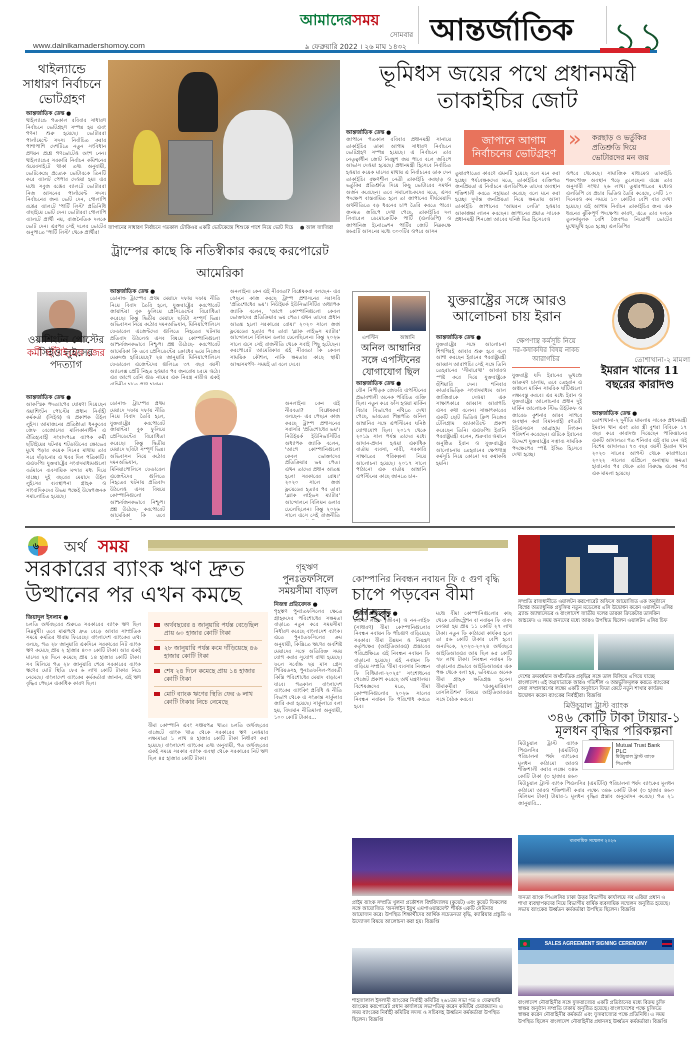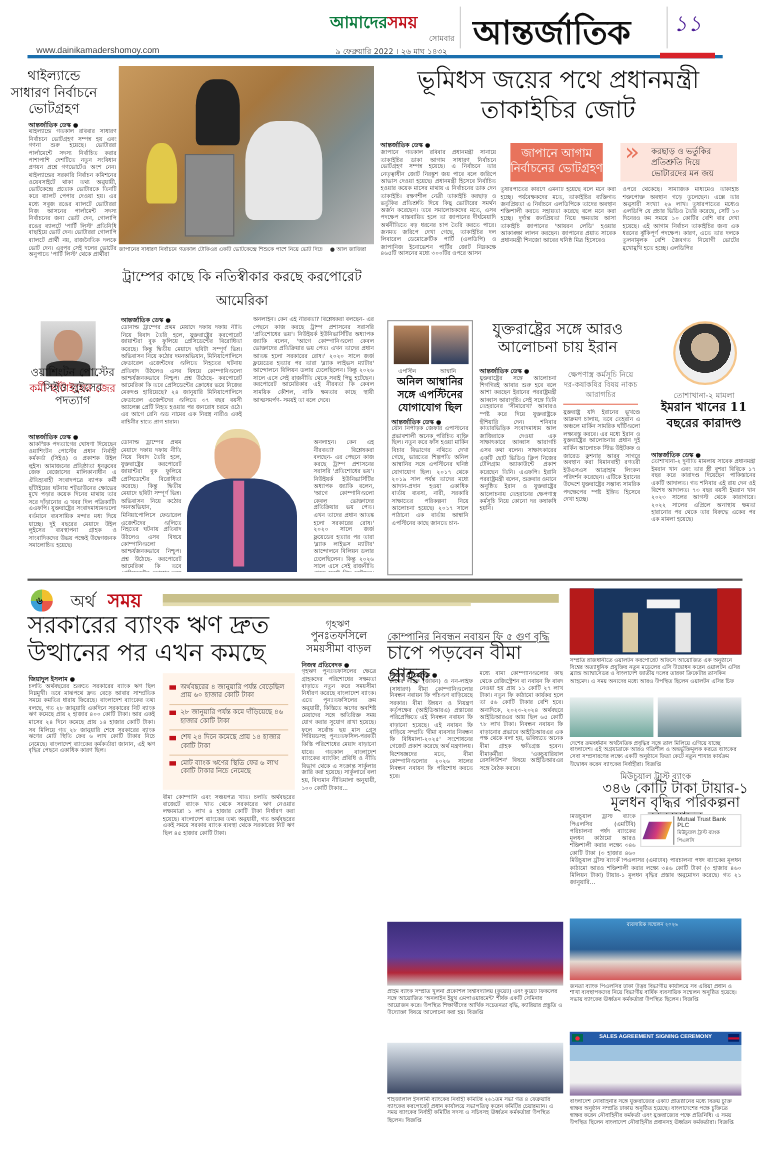--- a/index.html
+++ b/index.html
@@ -8,21 +8,21 @@
   .abs { position: absolute; }
 
   
   .mast-url { left: 33px; top: 41px; font-size: 8px; color: #444; font-family: "Liberation Sans", sans-serif; }
   .mast-logo { left: 300px; top: 8px; font-size: 15px; font-weight: bold; color: #0a7a3c; }
   .mast-logo .red { color: #c0101a; }
   .mast-day { left: 390px; top: 29px; font-size: 7px; color: #555; }
   .mast-date { left: 305px; top: 41px; font-size: 7px; color: #444; }
   .mast-sep { width: 1px; height: 38px; background: #ccc; }
   .mast-section { left: 430px; top: 6px; font-size: 30px; font-weight: bold; color: #111; }
-  .mast-page { left: 612px; top: 6px; font-size: 20px; color: #4c1d95; font-style: italic; }
+  .mast-page { left: 612px; top: 6px; font-size: 40px; color: #14532d; }
   .mast-rule { left: 25px; top: 50px; width: 632px; height: 3px; background: #1a6fae; }
   .mast-red { left: 600px; top: 48px; width: 50px; height: 5px; background: #d8222a; }
 
   
   .body-text { font-size: 5.2px; line-height: 6.6px; color: #333; text-align: justify; overflow: hidden; }
   .byline { font-size: 5.5px; font-weight: bold; color: #111; }
   .hl { color: #111; text-align: center; font-family: "DejaVu Serif", serif; }
   .caption { font-size: 5px; color: #333; line-height: 6.2px; overflow: hidden; }
 
   .photo { background: linear-gradient(135deg,#c99a5e,#a6773f 40%,#7e8b8c 70%,#b8b8b8); }
@@ -50,37 +50,37 @@
 <div class="abs mast-logo"><span>আমাদের</span><span class="red">সময়</span></div>
 <div class="abs mast-day">সোমবার</div>
 <div class="abs mast-date">৯ ফেব্রুয়ারি 2022 । ২৬ মাঘ ১৪৩২</div>
 <div class="abs mast-sep" style="left:418px;top:6px;"></div>
 <div class="abs mast-section">আন্তর্জাতিক</div>
 <div class="abs mast-sep" style="left:606px;top:6px;"></div>
 <div class="abs mast-page">১১</div>
 <div class="abs mast-rule"></div>
 <div class="abs mast-red"></div>
 
-<div class="abs hl" style="left:9px;top:62px;width:80px;font-size:12px;line-height:15px;">থাইল্যান্ডে সাধারণ নির্বাচনে ভোটগ্রহণ</div>
+<div class="abs hl" style="left:22px;top:62px;width:80px;font-size:12px;line-height:15px;">থাইল্যান্ডে সাধারণ নির্বাচনে ভোটগ্রহণ</div>
 <div class="abs byline" style="left:26px;top:110px;">আন্তর্জাতিক ডেস্ক ●</div>
 <div class="abs body-text" style="left:26px;top:117px;width:80px;height:168px;">থাইল্যান্ডে গতকাল রবিবার সাধারণ নির্বাচনে ভোটগ্রহণ সম্পন্ন হয় এবং গণনা শুরু হয়েছে। ভোটাররা পার্লামেন্টে সদস্য নির্বাচিত করার পাশাপাশি দেশটিতে নতুন সংবিধান প্রণয়ন প্রশ্নে গণভোটেও অংশ নেন। থাইল্যান্ডের সরকারি নির্বাচন কমিশনের ওয়েবসাইটে থাকা তথ্য অনুযায়ী, ভোটকেন্দ্রে প্রত্যেক ভোটারকে তিনটি করে ব্যালট পেপার দেওয়া হয়। এর মধ্যে সবুজ রঙের ব্যালটে ভোটাররা নিজ আসনের পার্লামেন্ট সদস্য নির্বাচনের জন্য ভোট দেন, গোলাপি রঙের ব্যালটে 'পার্টি লিস্ট' প্রতিনিধি বাছাইয়ে ভোট দেন। ভোটাররা গোলাপি ব্যালটে প্রার্থী নয়, রাজনৈতিক দলকে ভোট দেন। এরপর সেই দলের ভোটের অনুপাতে 'পার্টি লিস্ট' থেকে প্রার্থীরা</div>
 
 <div class="abs photo" style="left:108px;top:60px;width:232px;height:162px;">
   <div style="position:absolute;left:60px;top:80px;width:45px;height:75px;background:#8a8a8a;border:1px solid #666;"></div>
   <div style="position:absolute;left:115px;top:50px;width:70px;height:90px;background:#e6e6e6;border-radius:40% 40% 10% 10%;"></div>
   <div style="position:absolute;left:70px;top:12px;width:40px;height:60px;background:#222;border-radius:40% 40% 10% 10%;"></div>
   <div style="position:absolute;left:25px;top:70px;width:28px;height:55px;background:#e2c94a;border-radius:45% 45% 10% 10%;"></div>
 </div>
 <div class="abs caption" style="left:108px;top:224px;width:185px;height:7px;white-space:nowrap;">জাপানের সাধারণ নির্বাচনে গতকাল টোকিওর একটি ভোটকেন্দ্রে শিশুকে পাশে নিয়ে ভোট দিচ্ছেন এক মা</div>
 <div class="abs caption" style="left:300px;top:224px;">● আল জাজিরা</div>
 
 <div class="abs hl" style="left:345px;top:60px;width:325px;font-size:22px;line-height:27px;">ভূমিধস জয়ের পথে প্রধানমন্ত্রী তাকাইচির জোট</div>
 <div class="abs byline" style="left:346px;top:129px;">আন্তর্জাতিক ডেস্ক ●</div>
 <div class="abs body-text" style="left:346px;top:136px;width:105px;height:102px;">জাপানে গতকাল রবিবার প্রধানমন্ত্রী সানায়ে তাকাইচির ডাকা আগাম সাধারণ নির্বাচনে ভোটগ্রহণ সম্পন্ন হয়েছে। এ নির্বাচনে তার নেতৃত্বাধীন জোট নিরঙ্কুশ জয় পাবে বলে জরিপে আভাস দেওয়া হয়েছে। প্রধানমন্ত্রী হিসেবে নির্বাচিত হওয়ার কয়েক মাসের মাথায় এ নির্বাচনের ডাক দেন তাকাইচি। রক্ষণশীল নেত্রী তাকাইচি করছাড় ও ভর্তুকির প্রতিশ্রুতি দিয়ে কিছু ভোটারের সমর্থন অর্জন করেছেন। তবে সমালোচকদের মতে, এসব পদক্ষেপ বাস্তবায়িত হলে তা জাপানের দীর্ঘমেয়াদি অর্থনীতিতে বড় ধরনের চাপ তৈরি করতে পারে। জনমত জরিপে দেখা গেছে, তাকাইচির দল লিবারেল ডেমোক্রেটিক পার্টি (এলডিপি) ও জাপানিজ ইনোভেশন পার্টির জোট নিম্নকক্ষে ৪৬৫টি আসনের মধ্যে ৩০০টির ওপরে আসন</div>
-<div class="abs red-banner" style="left:464px;top:130px;width:84px;height:35px;">জাপানে আগাম নির্বাচনের ভোটগ্রহণ</div>
+<div class="abs red-banner" style="left:464px;top:130px;width:100px;height:35px;">জাপানে আগাম নির্বাচনের ভোটগ্রহণ</div>
 <div class="abs pink-box" style="left:564px;top:130px;width:106px;height:35px;">
   <span class="chev abs" style="left:4px;top:4px;">»</span>
   <span>করছাড় ও ভর্তুকির প্রতিশ্রুতি দিয়ে ভোটারদের মন জয়</span>
 </div>
 <div class="abs body-text" style="left:455px;top:170px;width:105px;height:70px;">তুষারপাতের কারণে এমনটি হয়েছে বলে মনে করা হচ্ছে। পর্যবেক্ষকদের মতে, তাকাইচির ব্যক্তিগত জনপ্রিয়তা এ নির্বাচনে এলডিপিকে তাদের অবস্থান শক্তিশালী করতে সহায়তা করেছে বলে মনে করা হচ্ছে। দুর্দান্ত জনপ্রিয়তা নিয়ে ক্ষমতায় আসা তাকাইচি জাপানের 'আয়রন লেডি' হওয়ার আকাঙ্ক্ষা লালন করছেন। জাপানের প্রয়াত সাবেক প্রধানমন্ত্রী শিনজো আবের ঘনিষ্ঠ মিত্র হিসেবেও</div>
 <div class="abs body-text" style="left:566px;top:170px;width:106px;height:70px;">ওপরে থেকেছে। সামাজিক মাধ্যমেও তাকাইচি শক্তপোক্ত অবস্থান গড়ে তুলেছেন। এক্সে তার অনুসারী সংখ্যা ২৬ লাখ। তুষারপাতের মধ্যেও এলডিপি যে প্রচার ভিডিও তৈরি করেছে, সেটি ১০ দিনেরও কম সময়ে ১০ কোটির বেশি বার দেখা হয়েছে। এই আগাম নির্বাচন তাকাইচির জন্য এক ধরনের ঝুঁকিপূর্ণ পদক্ষেপ। কারণ, এতে তার দলকে তুলনামূলক বেশি জৈবগত নিয়োগী ভোটের মুখোমুখি হতে হচ্ছে। এলডিপির</div>
 
 <div class="abs hl" style="left:100px;top:240px;width:240px;font-size:12px;line-height:22px;">ট্রাম্পের কাছে কি নতিস্বীকার করছে করপোরেট আমেরিকা</div>
 <div class="abs byline" style="left:110px;top:288px;">আন্তর্জাতিক ডেস্ক ●</div>
 <div class="abs body-text" style="left:110px;top:295px;width:110px;height:90px;">ডোনাল্ড ট্রাম্পের প্রথম মেয়াদে দফায় দফায় নীতি নিয়ে বিবাদ তৈরি হলে, যুক্তরাষ্ট্রের করপোরেট জায়ান্টরা বুক ফুলিয়ে প্রেসিডেন্টের বিরোধিতা করেছে। কিন্তু দ্বিতীয় মেয়াদে ছবিটা সম্পূর্ণ ভিন্ন। অভিবাসন নিয়ে কঠোর দমনঅভিযান, মিনিয়াপোলিসে ফেডারেল এজেন্টদের গুলিতে নিহতের ঘটনায় প্রতিবাদ উঠলেও এসব বিষয়ে কোম্পানিগুলো আশ্চর্যজনকভাবে নিশ্চুপ। প্রশ্ন উঠেছে- করপোরেট আমেরিকা কি তবে প্রেসিডেন্টের ক্রোধের ভয়ে নিজের মেরুদণ্ড হারিয়েছে? ২৪ জানুয়ারি মিনিয়াপোলিসে ফেডারেল এজেন্টদের গুলিতে ৩৭ বছর বয়সী অ্যালেক্স প্রেটি নিহত হওয়ার পর জনরোষ চরমে ওঠে। এর আগে রেনি গুড নামের এক নিরস্ত্র নারীও একই বাহিনীর হাতে প্রাণ হারান।</div>
@@ -100,32 +100,32 @@
 <div class="abs" style="left:26px;top:345px;width:80px;text-align:center;font-size:10px;color:#c0101a;">কর্মী ছাঁটাইয়ের জের</div>
 <div class="abs hl" style="left:22px;top:334px;width:88px;font-size:10px;line-height:12.5px;">ওয়াশিংটন পোস্টের সিইও লুইসের পদত্যাগ</div>
 <div class="abs byline" style="left:26px;top:394px;">আন্তর্জাতিক ডেস্ক ●</div>
 <div class="abs body-text" style="left:26px;top:401px;width:80px;height:118px;">আকস্মিক পদত্যাগের ঘোষণা দিয়েছেন ওয়াশিংটন পোস্টের প্রধান নির্বাহী কর্মকর্তা (সিইও) ও প্রকাশক উইল লুইস। আমাজনের প্রতিষ্ঠাতা ধনকুবের জেফ বেজোসের মালিকানাধীন এ ঐতিহ্যবাহী সংবাদপত্রে ব্যাপক কর্মী ছাঁটাইয়ের ঘটনায় শটডাউনের ক্ষোভের মুখে পড়ার কয়েক দিনের মাথায় তার সরে দাঁড়ানোর এ খবর দিল পত্রিকাটি। এএফপি। যুক্তরাষ্ট্রের সংবাদমাধ্যমগুলো বর্তমানে ব্যবসায়িক মন্দার মধ্য দিয়ে যাচ্ছে। দুই বছরের মেয়াদে উইল লুইসের ব্যবস্থাপনা গ্রাহক ও সাংবাদিকদের উভয় পক্ষেই উদ্বেগজনক সমালোচিত হয়েছে।</div>
 
 <div class="abs" style="left:352px;top:291px;width:78px;height:232px;border:1px solid #999;"></div>
 <div class="abs ph-box" style="left:358px;top:296px;width:32px;height:35px;background:linear-gradient(180deg,#b78660,#503828);"></div>
 <div class="abs ph-box" style="left:392px;top:296px;width:34px;height:35px;background:linear-gradient(180deg,#c39a80,#2e3e5f);"></div>
 <div class="abs" style="left:362px;top:334px;font-size:5px;color:#333;">এপস্টিন</div>
 <div class="abs" style="left:400px;top:334px;font-size:5px;color:#333;">আম্বানি</div>
-<div class="abs hl" style="left:354px;top:342px;width:74px;font-size:9.5px;line-height:12px;font-weight:bold;">অনিল আম্বানির সঙ্গে এপস্টিনের যোগাযোগ ছিল</div>
+<div class="abs hl" style="left:354px;top:342px;width:74px;font-size:9.5px;line-height:12px;">অনিল আম্বানির সঙ্গে এপস্টিনের যোগাযোগ ছিল</div>
 <div class="abs byline" style="left:356px;top:380px;">আন্তর্জাতিক ডেস্ক ●</div>
 <div class="abs body-text" style="left:356px;top:387px;width:70px;height:133px;">যৌন নিপীড়ক জেফরি এপস্টিনের প্রভাবশালী অনেক পরিচিত ব্যক্তি ছিল। নতুন করে ফাঁস হওয়া মার্কিন বিচার বিভাগের নথিতে দেখা গেছে, ভারতের শিল্পপতি অনিল আম্বানির সঙ্গে এপস্টিনের ঘনিষ্ঠ যোগাযোগ ছিল। ২০১৭ থেকে ২০১৯ সাল পর্যন্ত তাদের মধ্যে আদান-প্রদান হওয়া একাধিক বার্তায় ব্যবসা, নারী, সরকারি সাক্ষাতের পরিকল্পনা নিয়ে আলোচনা হয়েছে। ২০১৭ সালে পাঠানো এক বার্তায় আম্বানি এপস্টিনের কাছে জানতে চান-</div>
 
 <div class="abs hl" style="left:432px;top:292px;width:150px;font-size:13.5px;line-height:16px;">যুক্তরাষ্ট্রের সঙ্গে আরও আলোচনা চায় ইরান</div>
 <div class="abs byline" style="left:436px;top:334px;">আন্তর্জাতিক ডেস্ক ●</div>
 <div class="abs body-text" style="left:436px;top:341px;width:70px;height:180px;">যুক্তরাষ্ট্রের সঙ্গে আলোচনা শিগগিরই আবার শুরু হবে বলে আশা করছেন ইরানের পররাষ্ট্রমন্ত্রী আব্বাস আরাগচি। সেই সঙ্গে তিনি তেহরানের 'সীমারেখা' আবারও স্পষ্ট করে দিয়ে যুক্তরাষ্ট্রকে হুঁশিয়ারি দেন। শনিবার কাতারভিত্তিক সংবাদমাধ্যম আল জাজিরাকে দেওয়া এক সাক্ষাৎকারে আব্বাস আরাগচি এসব কথা বলেন। সাক্ষাৎকারের একটি ছোট ভিডিও ক্লিপ নিজের টেলিগ্রাম অ্যাকাউন্টে প্রকাশ করেছেন তিনি। এএফপি। ইরানি পররাষ্ট্রমন্ত্রী বলেন, শুক্রবার ওমানে অনুষ্ঠিত ইরান ও যুক্তরাষ্ট্রের আলোচনায় তেহরানের ক্ষেপণাস্ত্র কর্মসূচি নিয়ে কোনো দর কষাকষি হয়নি।</div>
 <div class="abs" style="left:512px;top:337px;width:68px;text-align:center;font-size:6.8px;line-height:9px;color:#666;padding-bottom:3px;border-bottom:1.5px solid #e8735c;">ক্ষেপণাস্ত্র কর্মসূচি নিয়ে দর-কষাকষির বিষয় নাকচ আরাগচির</div>
 <div class="abs body-text" style="left:512px;top:372px;width:70px;height:150px;">যুক্তরাষ্ট্র যদি ইরানের ভূখণ্ডে আক্রমণ চালায়, তবে তেহরান এ অঞ্চলে মার্কিন সামরিক ঘাঁটিগুলো লক্ষ্যবস্তু করবে। এর মধ্যে ইরান ও যুক্তরাষ্ট্রের আলোচনার প্রধান দুই মার্কিন আলোচক স্টিভ উইটকফ ও জারেড কুশনার আরব সাগরে অবস্থান করা বিমানবাহী রণতরী ইউএসএস আব্রাহাম লিংকন পরিদর্শন করেছেন। এটিকে ইরানের উদ্দেশে যুক্তরাষ্ট্রের সম্ভাব্য সামরিক পদক্ষেপের স্পষ্ট ইঙ্গিত হিসেবে দেখা হচ্ছে।</div>
 
 <div class="abs circle-photo" style="left:612px;top:292px;width:58px;height:58px;"></div>
-<div class="abs" style="left:590px;top:354px;width:100px;text-align:center;font-size:7px;color:#666;">তোশাখানা-২ মামলা</div>
+<div class="abs" style="left:590px;top:354px;width:100px;text-align:right;font-size:7px;color:#666;">তোশাখানা-২ মামলা</div>
 <div class="abs hl" style="left:590px;top:364px;width:100px;font-size:11px;line-height:14px;font-weight:bold;">ইমরান খানের 11 বছরের কারাদণ্ড</div>
 <div class="abs byline" style="left:592px;top:410px;">আন্তর্জাতিক ডেস্ক ●</div>
 <div class="abs body-text" style="left:592px;top:417px;width:95px;height:105px;">তোশাখানা-২ দুর্নীতি মামলায় সাবেক প্রধানমন্ত্রী ইমরান খান এবং তার স্ত্রী বুশরা বিবিকে ১৭ বছর করে কারাদণ্ড দিয়েছেন পাকিস্তানের একটি আদালত। গত শনিবার এই রায় দেন ওই বিশেষ আদালত। ৭৩ বছর বয়সী ইমরান খান ২০২৩ সালের আগস্ট থেকে কারাগারে। ২০২২ সালের এপ্রিলে অনাস্থায় ক্ষমতা হারানোর পর থেকে তার বিরুদ্ধে একের পর এক মামলা হয়েছে।</div>
 
 <div class="abs hr2" style="left:25px;top:526px;width:650px;"></div>
 
 <div class="abs" style="left:28px;top:536px;width:20px;height:20px;border-radius:50%;background:conic-gradient(#f2c12e 0 25%,#e8574a 25% 50%,#3aa0d8 50% 75%,#8bc34a 75%);">
   <span style="position:absolute;left:5px;top:3px;font-size:9px;font-weight:bold;color:#111;">৬</span>
 </div>
 <div class="abs" style="left:64px;top:535px;font-size:15px;color:#333;">অর্থ</div>
@@ -155,21 +155,21 @@
       <span>মোট ব্যাংক ঋণের স্থিতি ফের ৬ লাখ কোটি টাকার নিচে নেমেছে</span>
     </div>
 </div>
 <div class="abs body-text" style="left:148px;top:722px;width:120px;height:320px;">বীমা কোম্পানি এবং সঞ্চয়পত্র খাত। চলতি অর্থবছরের বাজেটে ব্যাংক খাত থেকে সরকারের ঋণ নেওয়ার লক্ষ্যমাত্রা ১ লাখ ৪ হাজার কোটি টাকা নির্ধারণ করা হয়েছে। বাংলাদেশ ব্যাংকের তথ্য অনুযায়ী, গত অর্থবছরের একই সময়ে সরকার ব্যাংক ব্যবস্থা থেকে সরকারের নিট ঋণ ছিল ৪৫ হাজার কোটি টাকা।</div>
 
 <div class="abs" style="left:272px;top:561px;width:70px;text-align:center;font-size:8.5px;color:#333;">গৃহঋণ</div>
 <div class="abs hl" style="left:272px;top:573px;width:72px;font-size:9.5px;line-height:12px;">পুনঃতফসিলে সময়সীমা বাড়ল</div>
 <div class="abs byline" style="left:274px;top:601px;">নিজস্ব প্রতিবেদক ●</div>
 <div class="abs body-text" style="left:274px;top:608px;width:68px;height:435px;">গৃহঋণ পুনঃতফসিলের ক্ষেত্রে গ্রাহকদের পরিশোধের সক্ষমতা বাড়াতে নতুন করে সময়সীমা নির্ধারণ করেছে বাংলাদেশ ব্যাংক। এতে পুনঃতফসিলের ক্রম অনুযায়ী, কিস্তিতে ঋণের অবশিষ্ট মেয়াদের সঙ্গে অতিরিক্ত সময় যোগ করার সুযোগ রাখা হয়েছে। ফলে সর্বোচ্চ ছয় মাস গ্রেস পিরিয়ডসহ পুনঃতফসিল-পরবর্তী কিস্তি পরিশোধের মেয়াদ বাড়ানো যাবে। গতকাল বাংলাদেশ ব্যাংকের ব্যাংকিং প্রবিধি ও নীতি বিভাগ থেকে এ সংক্রান্ত সার্কুলার জারি করা হয়েছে। সার্কুলারে বলা হয়, বিদ্যমান নীতিমালা অনুযায়ী, ১০০ কোটি টাকার...</div>
 
-<div class="abs" style="left:352px;top:572px;width:160px;font-size:9px;color:#333;text-decoration:underline;">কোম্পানির নিবন্ধন নবায়ন ফি ৫ গুণ বৃদ্ধি</div>
+<div class="abs" style="left:352px;top:572px;width:160px;font-size:9px;color:#333;">কোম্পানির নিবন্ধন নবায়ন ফি ৫ গুণ বৃদ্ধি</div>
 <div class="abs hl" style="left:352px;top:584px;width:160px;font-size:17px;line-height:20px;text-align:left;">চাপে পড়বেন বীমা গ্রাহক</div>
 <div class="abs byline" style="left:354px;top:610px;">নিজস্ব প্রতিবেদক ●</div>
 <div class="abs body-text" style="left:354px;top:617px;width:76px;height:210px;">দেশের লাইফ (জীবন) ও নন-লাইফ (সাধারণ) বীমা কোম্পানিগুলোর নিবন্ধন নবায়ন ফি পাঁচগুণ বাড়িয়েছে সরকার। বীমা উন্নয়ন ও নিয়ন্ত্রণ কর্তৃপক্ষের (আইডিআরএ) প্রস্তাবের পরিপ্রেক্ষিতে এই নিবন্ধন নবায়ন ফি বাড়ানো হয়েছে। এই নবায়ন ফি বাড়িয়ে সম্প্রতি 'বীমা ব্যবসার নিবন্ধন ফি বিধিমালা-২০২৫' সংশোধনের গেজেট প্রকাশ করেছে অর্থ মন্ত্রণালয়। বিশেষজ্ঞদের মতে, বীমা কোম্পানিগুলোর ২০২৬ সালের নিবন্ধন নবায়ন ফি পরিশোধ করতে হবে।</div>
 <div class="abs body-text" style="left:436px;top:610px;width:76px;height:217px;">মধ্যে বীমা কোম্পানিগুলোর কাছ থেকে রেজিস্ট্রেশন বা নবায়ন ফি বাবদ নেওয়া হয় প্রায় ১১ কোটি ২৭ লাখ টাকা। নতুন ফি কাঠামো কার্যকর হলে তা ৫৬ কোটি টাকার বেশি হবে। অন্যদিকে, ২০২৩-২০২৪ অর্থবছরে আইডিআরএর আয় ছিল ৬৫ কোটি ৭৮ লাখ টাকা। নিবন্ধন নবায়ন ফি বাড়ানোর প্রভাবে আইডিআরএর এক পক্ষ থেকে বলা হয়, ভবিষ্যতে অনেক বীমা গ্রাহক ক্ষতিগ্রস্ত হবেন। বীমাকর্মীরা 'একচুয়ারিয়াল রেসলিউশন' বিষয়ে আইডিআরএর সঙ্গে বৈঠক করবে।</div>
 
 <div class="abs" style="left:518px;top:535px;width:156px;height:60px;background:#18355e;">
   <div style="position:absolute;left:0;top:0;width:22px;height:60px;background:#b51a1a;"></div>
   <div style="position:absolute;right:0;top:0;width:22px;height:60px;background:#b51a1a;"></div>
   <div style="position:absolute;left:70px;top:10px;width:30px;height:8px;background:#f4f4f4;"></div>
   <div style="position:absolute;left:48px;top:22px;width:14px;height:36px;background:#d9c9a2;"></div>

